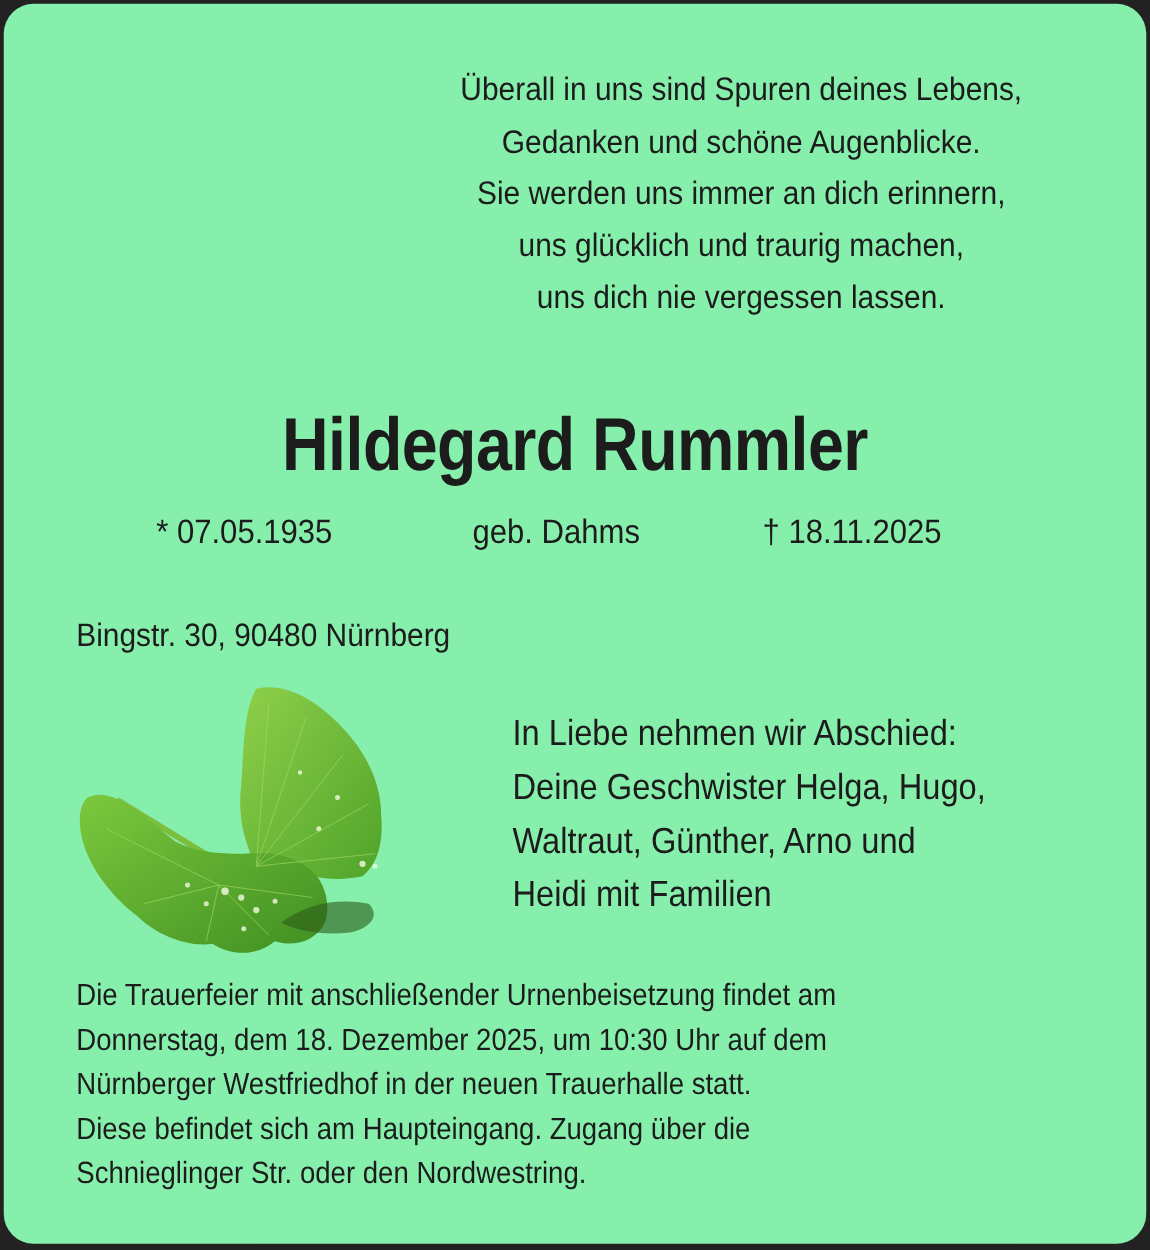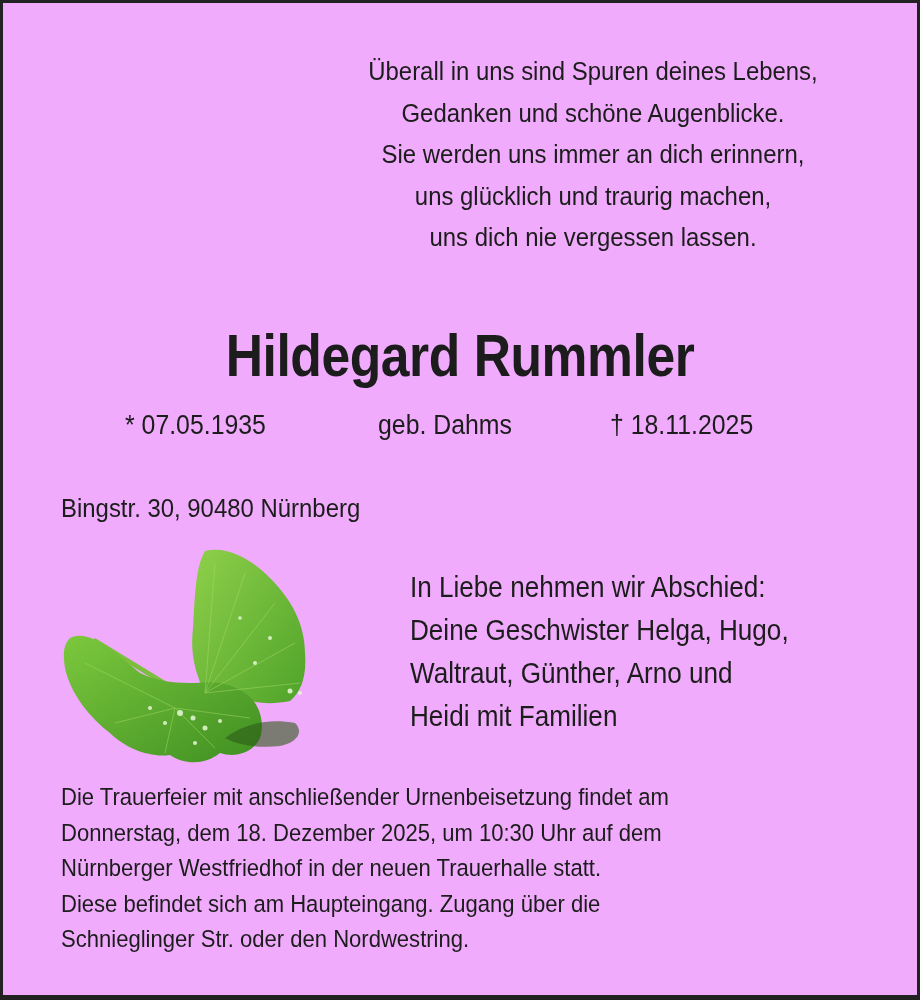--- a/index.html
+++ b/index.html
@@ -7,21 +7,22 @@
     width: 920px; height: 1000px;
     background: #222222;
     font-family: "Liberation Sans", "DejaVu Sans", sans-serif;
     color: #1c1c1c;
     overflow: hidden;
   }
   .card {
     position: absolute;
     left: 3px; top: 3px;
     width: 914px; height: 992px;
-    background: #f0abfc;
+    background: #86efac;
+    border-radius: 24px;
   }
   .poem {
     position: absolute;
     left: 270px; width: 640px;
     top: 48px;
     text-align: center;
     font-size: 26px;
     line-height: 41.5px;
     transform: scaleX(0.92);
     transform-origin: center top;

